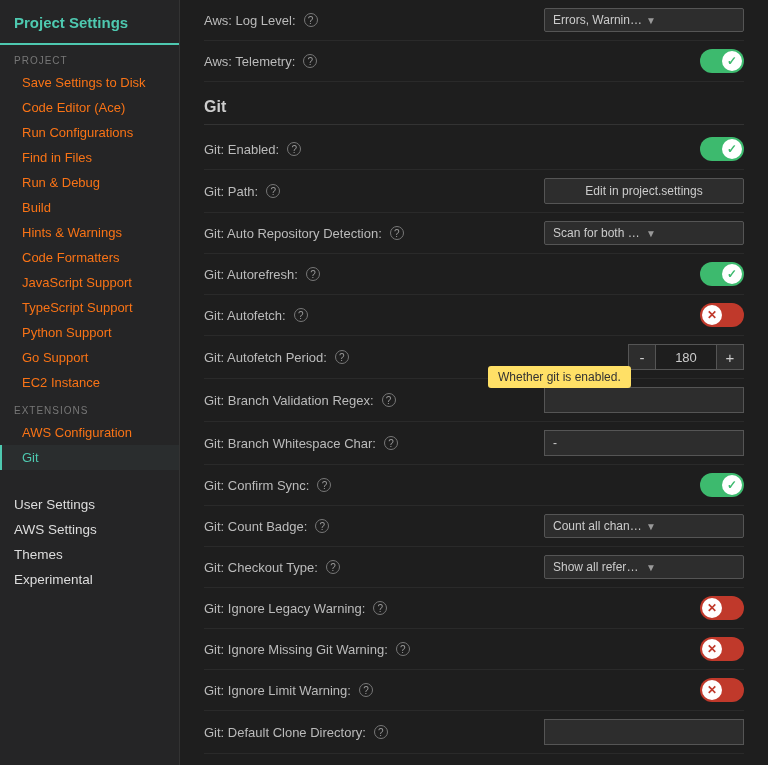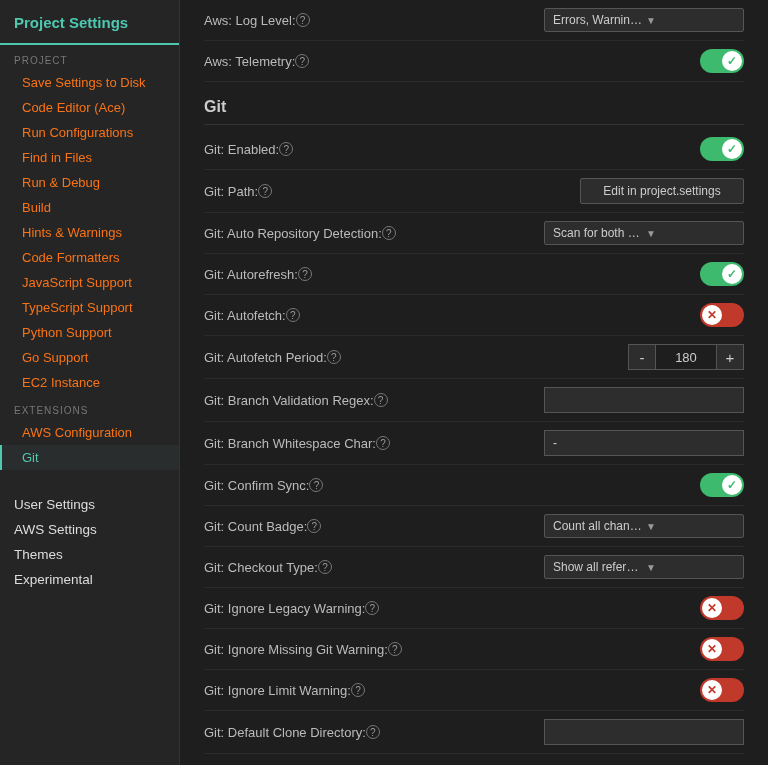--- a/index.html
+++ b/index.html
@@ -82,21 +82,21 @@
       align-items: center;
       justify-content: space-between;
       padding: 8px 0;
       border-bottom: 1px solid #2a2a2a;
       min-height: 40px;
     }
     .setting-label {
       color: #bbb;
       display: flex;
       align-items: center;
-      gap: 0;
+      gap: 8px;
       flex: 1;
     }
     .setting-label .tooltip-icon {
       display: inline-flex;
       align-items: center;
       justify-content: center;
       width: 14px;
       height: 14px;
       border: 1px solid #777;
       border-radius: 50%;
@@ -155,21 +155,21 @@
 
     
     .btn-edit {
       background: #2d2d2d;
       border: 1px solid #555;
       color: #ccc;
       padding: 5px 14px;
       cursor: pointer;
       font-size: 12px;
       border-radius: 2px;
-      width: 164px;
+      width: 200px;
       text-align: center;
     }
 
     
     .stepper {
       display: flex;
       align-items: center;
       gap: 0;
     }
     .stepper-btn {
@@ -292,20 +292,21 @@
 
   <div class="settings-section">
     <div class="section-header">Git</div>
 
     <div class="setting-row" style="position:relative;">
       <div class="setting-label">
         <span>Git: Enabled:</span>
         <span class="tooltip-icon">?</span>
       </div>
 
+      <div class="tooltip-popup">Whether git is enabled.</div>
       <div class="setting-control">
         <div class="toggle on">
           <div class="toggle-thumb">
             <span class="check">✓</span>
           </div>
         </div>
       </div>
     </div>
 
     <div class="setting-row">

